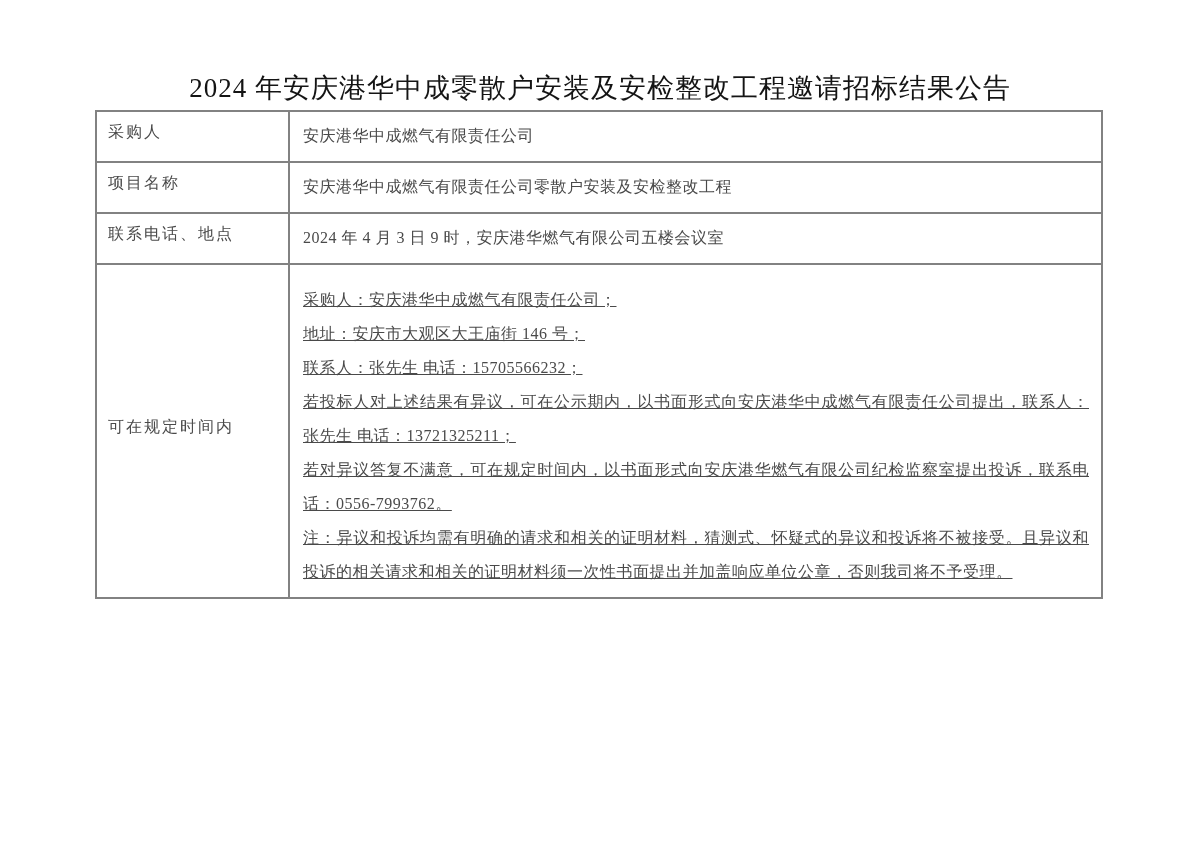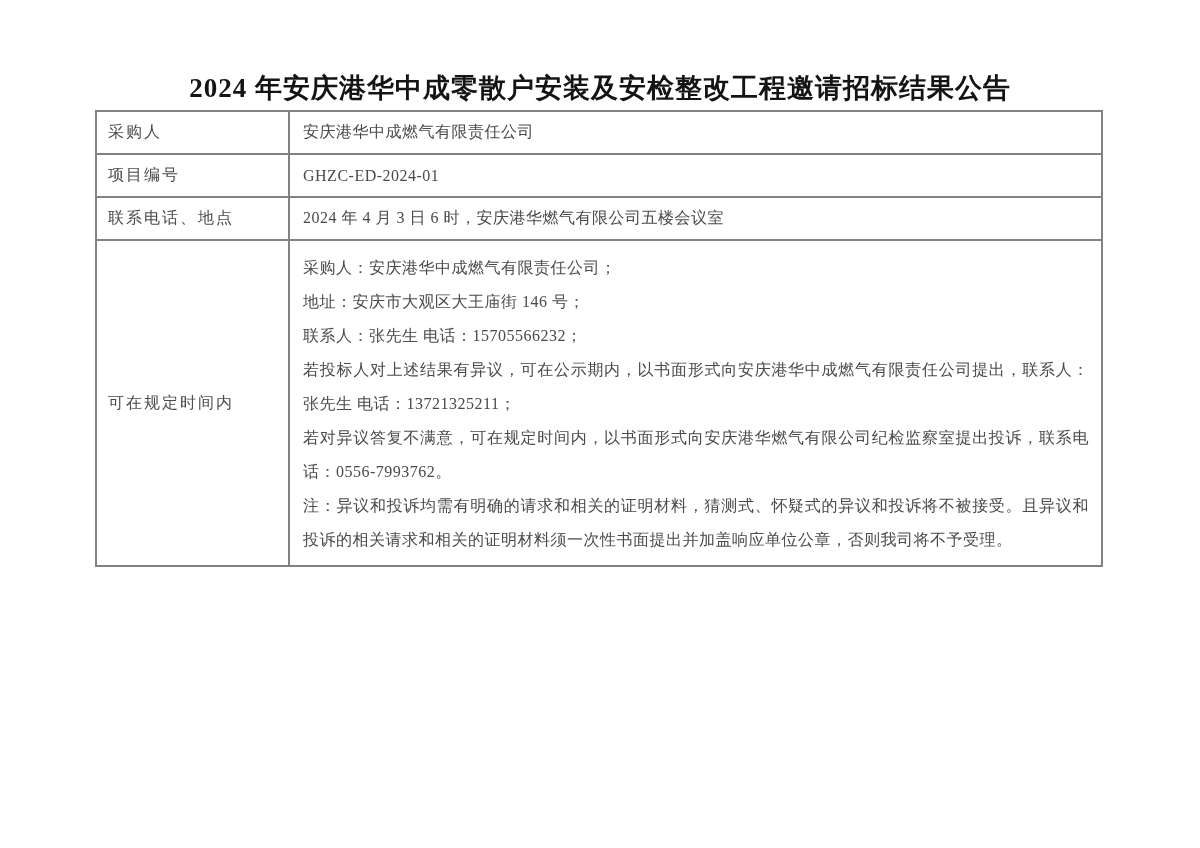--- a/index.html
+++ b/index.html
@@ -12,55 +12,56 @@
     height: 848px;
     font-family: "Liberation Serif", "DejaVu Serif", serif;
     color: #4a4a4a;
     position: relative;
     overflow: hidden;
   }
   .page-title {
     margin: 72px 0 0 0;
     text-align: center;
     font-size: 27px;
-    font-weight: 700;
+    font-weight: 400;
     color: #141414;
     letter-spacing: 1px;
     line-height: 32px;
     font-family: "Liberation Serif", "DejaVu Serif", serif;
   }
   table.announcement {
     border-collapse: collapse;
     table-layout: fixed;
     width: 1008px;
     margin: 6px 0 0 95px;
   }
   table.announcement td {
     border: 2px solid #828282;
     font-size: 16px;
     color: #4a4a4a;
     vertical-align: middle;
     background: #ffffff;
   }
   td.label-cell {
     width: 172px;
-    padding: 0 8px 0 11px;
+    padding: 0 8px 8px 11px;
     letter-spacing: 2px;
     font-family: Liberation Mono, monospace;
   }
   td.value-cell {
     padding: 0 12px 0 13px;
     letter-spacing: 0.5px;
   }
   tr.simple-row td {
     height: 41px;
   }
   td.multiline-cell {
     vertical-align: top;
-    padding: 10px 12px 8px 13px;
+    padding: 18px 12px 8px 13px;
+    text-decoration: underline;
   }
   td.multiline-cell p {
     margin: 0;
     line-height: 34px;
     font-size: 16px;
     letter-spacing: 0.5px;
     text-align: justify;
   }
 </style>
 </head>
@@ -69,26 +70,26 @@
 <div>
   <h1 class="page-title">2024 年安庆港华中成零散户安装及安检整改工程邀请招标结果公告</h1>
 
   <table class="announcement">
     <tbody>
       <tr class="simple-row">
         <td class="label-cell">采购人</td>
         <td class="value-cell">安庆港华中成燃气有限责任公司</td>
       </tr>
       <tr class="simple-row">
-        <td class="label-cell">项目编号</td>
-        <td class="value-cell">GHZC-ED-2024-01</td>
+        <td class="label-cell">项目名称</td>
+        <td class="value-cell">安庆港华中成燃气有限责任公司零散户安装及安检整改工程</td>
       </tr>
       <tr class="simple-row">
         <td class="label-cell">联系电话、地点</td>
-        <td class="value-cell">2024 年 4 月 3 日 6 时，安庆港华燃气有限公司五楼会议室</td>
+        <td class="value-cell">2024 年 4 月 3 日 9 时，安庆港华燃气有限公司五楼会议室</td>
       </tr>
       <tr>
         <td class="label-cell">可在规定时间内</td>
         <td class="value-cell multiline-cell">
           <p>采购人：安庆港华中成燃气有限责任公司；</p>
           <p>地址：安庆市大观区大王庙街 146 号；</p>
           <p>联系人：张先生 电话：15705566232；</p>
           <p>若投标人对上述结果有异议，可在公示期内，以书面形式向安庆港华中成燃气有限责任公司提出，联系人：张先生 电话：13721325211；</p>
           <p>若对异议答复不满意，可在规定时间内，以书面形式向安庆港华燃气有限公司纪检监察室提出投诉，联系电话：0556-7993762。</p>
           <p>注：异议和投诉均需有明确的请求和相关的证明材料，猜测式、怀疑式的异议和投诉将不被接受。且异议和投诉的相关请求和相关的证明材料须一次性书面提出并加盖响应单位公章，否则我司将不予受理。</p>

